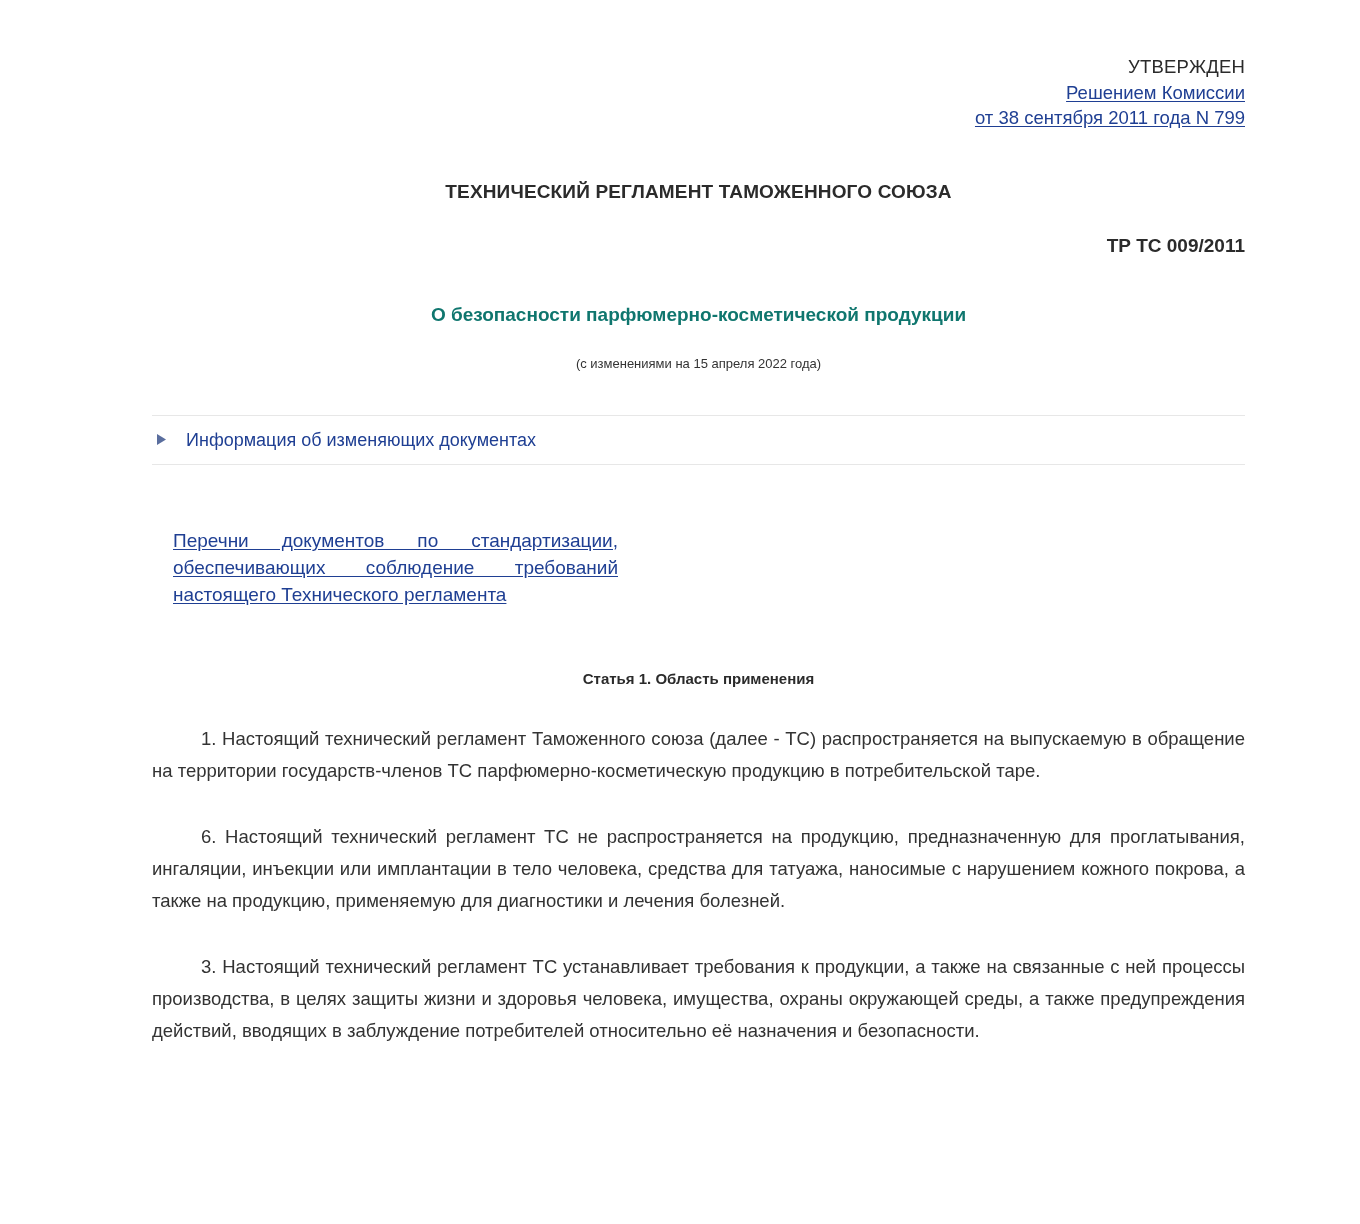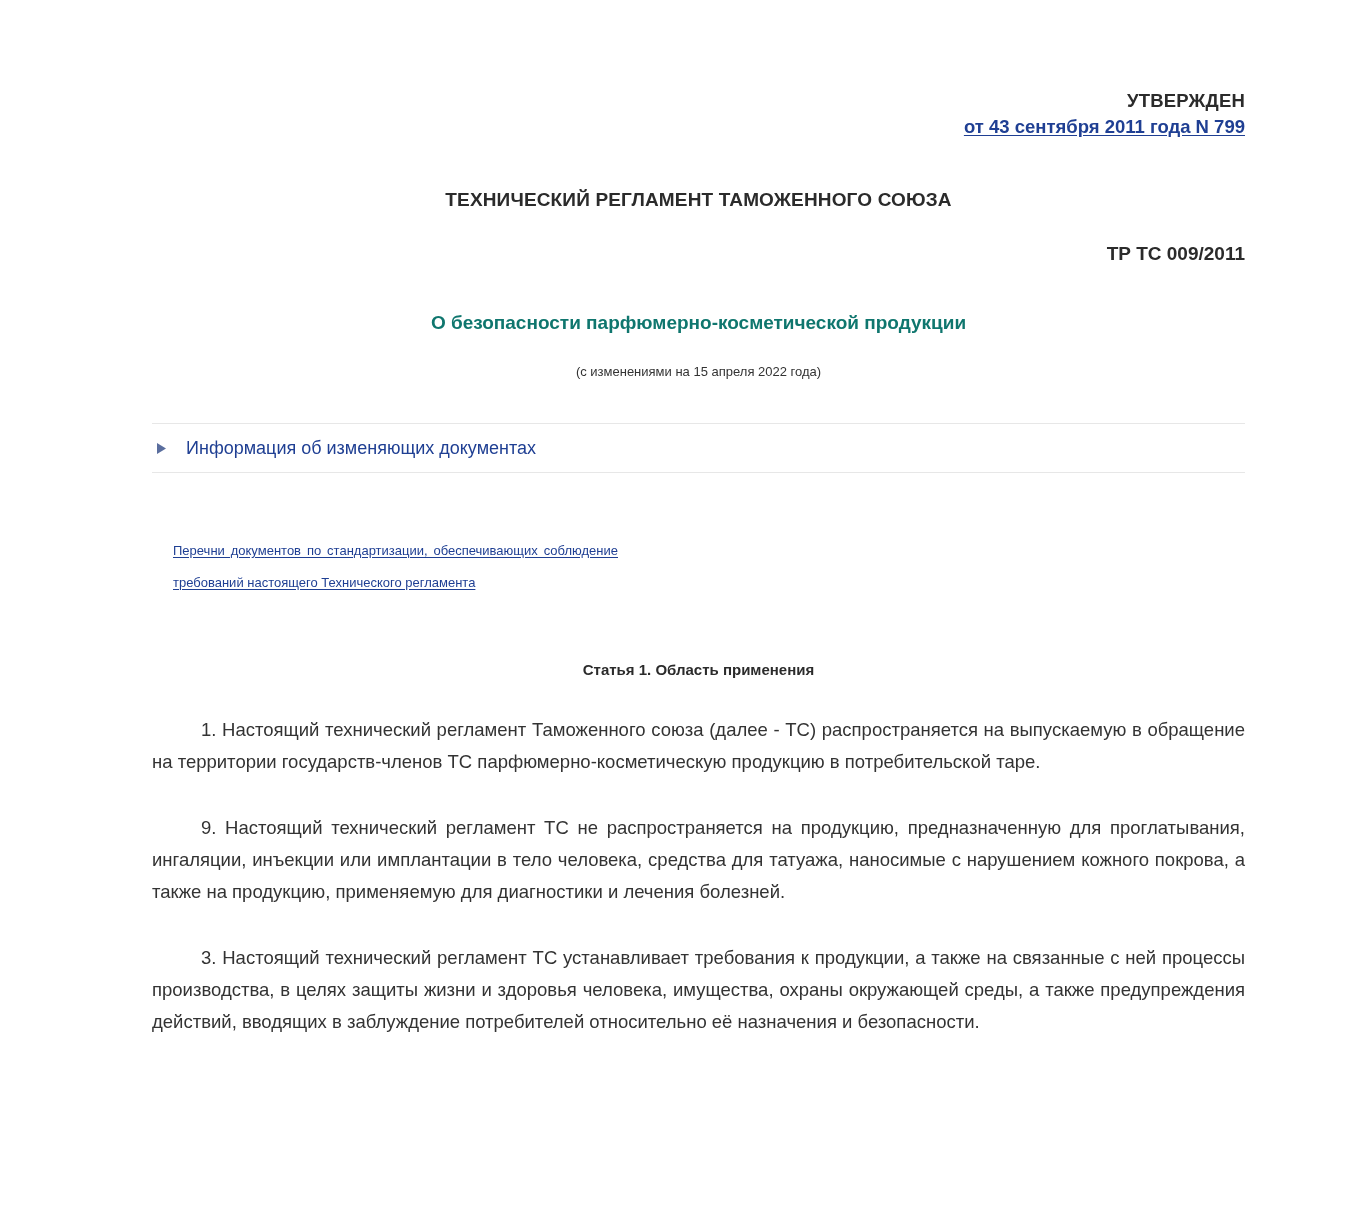--- a/index.html
+++ b/index.html
@@ -25,24 +25,24 @@
   }
 
   
   .content {
     margin-left: 152px;
     width: 1093px;
   }
 
   
   .approval {
-    padding-top: 88px;
+    padding-top: 54px;
     text-align: right;
     font-size: 18.5px;
-    font-weight: bold;
+    font-weight: normal;
     line-height: 25.5px;
     color: #2b2b2b;
   }
   .approval .approval-word {
     display: block;
     color: #2b2b2b;
     letter-spacing: 0.2px;
   }
   .approval .approval-link {
     display: block;
@@ -129,22 +129,22 @@
   .link-col-gap {
     width: 30px;
     flex: 0 0 30px;
   }
   .link-col-right {
     width: 597px;
     flex: 0 0 597px;
   }
   .doc-link {
     display: block;
-    font-size: 13px;
-    line-height: 32px;
+    font-size: 19px;
+    line-height: 27px;
     color: #1f3f93;
     text-decoration: underline;
     text-underline-offset: 2px;
     text-align: justify;
     text-align-last: left;
     cursor: pointer;
     hyphens: none;
   }
 
   
@@ -169,21 +169,22 @@
   .paras { margin-top: 36px; }
 </style>
 </head>
 <body>
 
 <div class="page">
   <div class="content">
 
     <div class="approval">
       <span class="approval-word">УТВЕРЖДЕН</span>
-      <a class="approval-link">от 43 сентября 2011 года N 799</a>
+      <a class="approval-link">Решением Комиссии</a>
+      <a class="approval-link">от 38 сентября 2011 года N 799</a>
     </div>
 
     <div class="doc-title">ТЕХНИЧЕСКИЙ РЕГЛАМЕНТ ТАМОЖЕННОГО СОЮЗА</div>
 
     <div class="doc-code">ТР ТС 009/2011</div>
 
     <div class="doc-subject">О безопасности парфюмерно-косметической продукции</div>
 
     <div class="doc-amendments">(с изменениями на 15 апреля 2022 года)</div>
 
@@ -204,18 +205,18 @@
       <div class="link-col-left">
         <a class="doc-link">Перечни документов по стандартизации, обеспечивающих соблюдение требований настоящего Технического регламента</a>
       </div>
       <div class="link-col-gap"></div>
     </div>
 
     <div class="article-heading">Статья 1. Область применения</div>
 
     <div class="paras">
       <p class="para">1. Настоящий технический регламент Таможенного союза (далее - ТС) распространяется на выпускаемую в обращение на территории государств-членов ТС парфюмерно-косметическую продукцию в потребительской таре.</p>
-      <p class="para">9. Настоящий технический регламент ТС не распространяется на продукцию, предназначенную для проглатывания, ингаляции, инъекции или имплантации в тело человека, средства для татуажа, наносимые с нарушением кожного покрова, а также на продукцию, применяемую для диагностики и лечения болезней.</p>
+      <p class="para">6. Настоящий технический регламент ТС не распространяется на продукцию, предназначенную для проглатывания, ингаляции, инъекции или имплантации в тело человека, средства для татуажа, наносимые с нарушением кожного покрова, а также на продукцию, применяемую для диагностики и лечения болезней.</p>
       <p class="para">3. Настоящий технический регламент ТС устанавливает требования к продукции, а также на связанные с ней процессы производства, в целях защиты жизни и здоровья человека, имущества, охраны окружающей среды, а также предупреждения действий, вводящих в заблуждение потребителей относительно её назначения и безопасности.</p>
     </div>
 
   </div>
 </div>
 
 </body></html>

